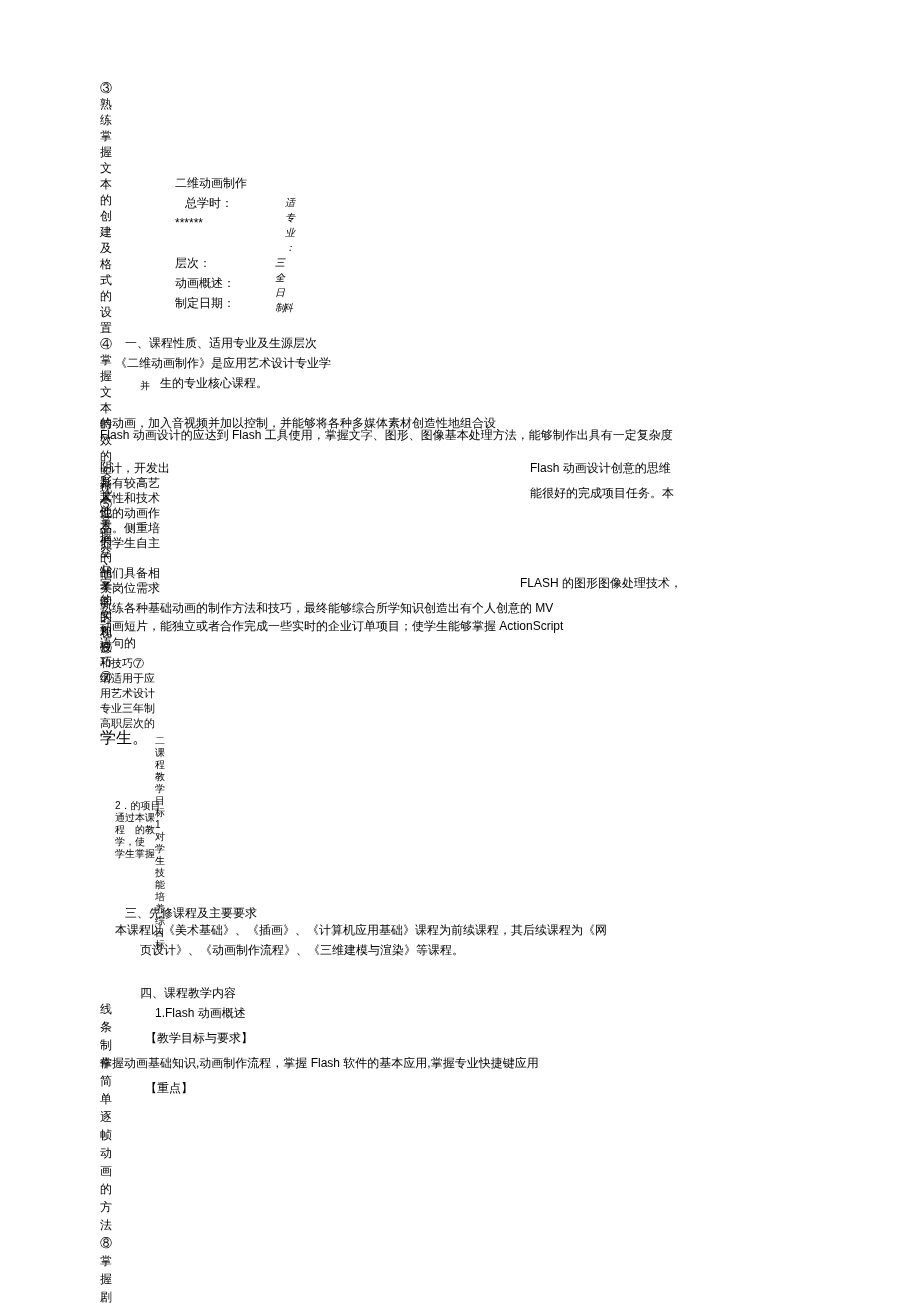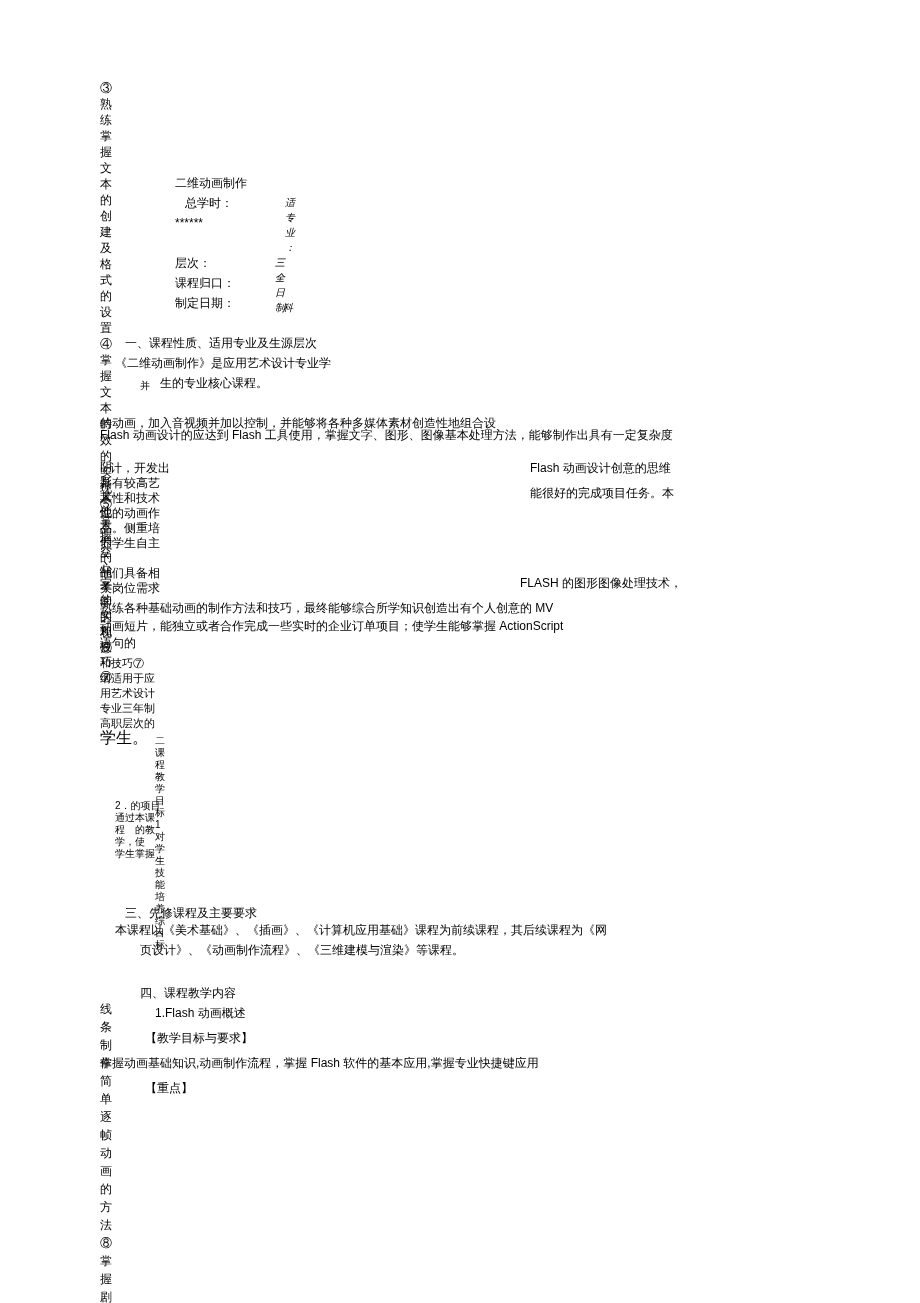--- a/index.html
+++ b/index.html
@@ -33,21 +33,21 @@
 <body>
 
 <div class="vcol" style="left:100px; top:80px; width:22px;">③熟练掌握文本的创建及格式的设置④掌握文本特效的实现⑤掌握空心字的实现⑥</div>
 <div class="vcol" style="left:100px; top:460px; width:22px; line-height:15px;">阴　影其他本们的品孝学的　和技巧⑦</div>
 <div class="vcol" style="left:100px; top:1000px; width:22px; line-height:18px;">线条制作简单逐帧动画的方法⑧掌握剧本的编写</div>
 
 <div class="abs" style="left:175px; top:175px;">二维动画制作</div>
 <div class="abs" style="left:185px; top:195px;">总学时：</div>
 <div class="abs" style="left:175px; top:215px;">******</div>
 <div class="abs" style="left:175px; top:255px;">层次：</div>
-<div class="abs" style="left:175px; top:275px;">课程归口：</div>
+<div class="abs" style="left:175px; top:275px;">动画概述：</div>
 <div class="abs" style="left:175px; top:295px;">制定日期：</div>
 
 <div class="abs" style="left:285px; top:195px; font-style:italic; font-size:10px;">适</div>
 <div class="abs" style="left:285px; top:210px; font-style:italic; font-size:10px;">专</div>
 <div class="abs" style="left:285px; top:225px; font-style:italic; font-size:10px;">业</div>
 <div class="abs" style="left:285px; top:240px; font-style:italic; font-size:10px;">：</div>
 <div class="abs" style="left:275px; top:255px; font-style:italic; font-size:10px;">三</div>
 <div class="abs" style="left:275px; top:270px; font-style:italic; font-size:10px;">全</div>
 <div class="abs" style="left:275px; top:285px; font-style:italic; font-size:10px;">日</div>
 <div class="abs" style="left:275px; top:300px; font-style:italic; font-size:10px;">制</div>

